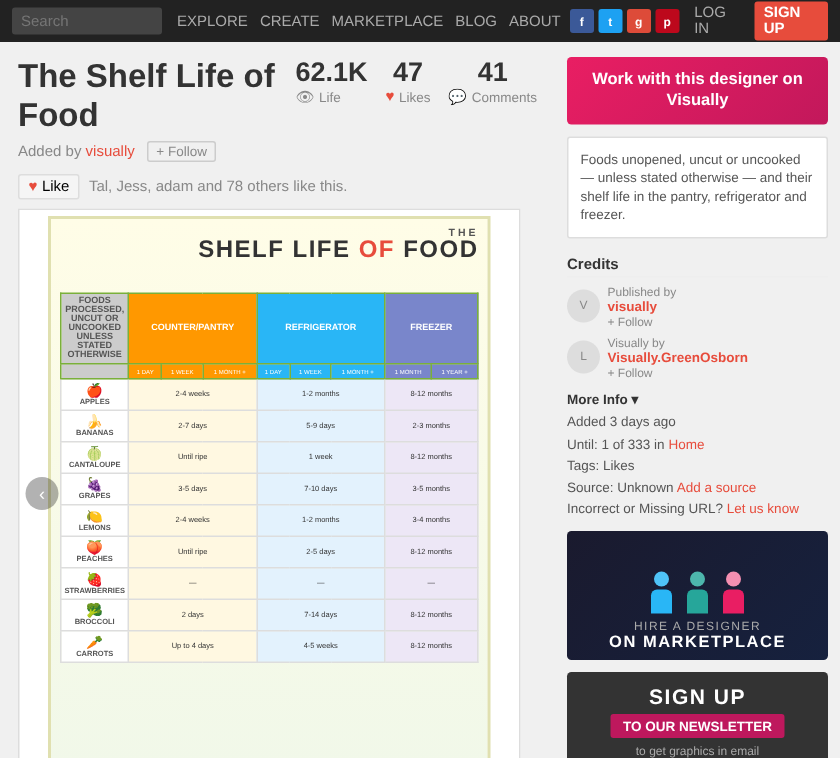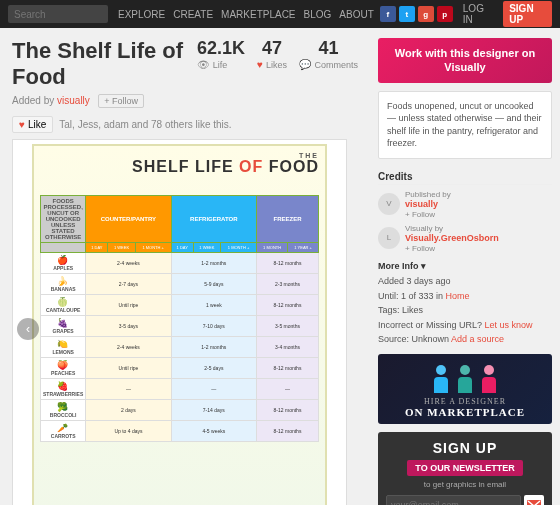--- a/index.html
+++ b/index.html
@@ -359,22 +359,21 @@
       line-height: 1.4;
     }
     .more-info-link { color: #e74c3c; text-decoration: none; }
 
     .marketplace-banner {
       background: #222;
       border-radius: 3px;
       overflow: hidden;
       margin-bottom: 8px;
       position: relative;
-      height: 70px;
-      font-family: Liberation Serif, serif;
+      height: 86px;
     }
     .marketplace-bg {
       width: 100%;
       height: 100%;
       background: linear-gradient(135deg, #1a1a2e, #16213e);
       display: flex;
       flex-direction: column;
       align-items: center;
       justify-content: flex-end;
       padding-bottom: 6px;
@@ -702,27 +701,27 @@
       <div class="more-info-row">
         <span>Until:</span>
         <span>1 of 333 in</span>
         <a class="more-info-link">Home</a>
       </div>
       <div class="more-info-row">
         <span>Tags:</span>
         <span>Likes</span>
       </div>
       <div class="more-info-row">
-        <span>Incorrect or Missing URL?</span>
-        <a class="more-info-link">Let us know</a>
-      </div>
-      <div class="more-info-row">
         <span>Source:</span>
         <span>Unknown</span>
         <a class="more-info-link">Add a source</a>
+      </div>
+      <div class="more-info-row">
+        <span>Incorrect or Missing URL?</span>
+        <a class="more-info-link">Let us know</a>
       </div>
     </div>
 
     <div class="marketplace-banner">
       <div class="marketplace-bg">
         <div class="marketplace-figures">
           <div class="figure fig-blue">
             <div class="figure-head"></div>
             <div class="figure-body"></div>
           </div>

